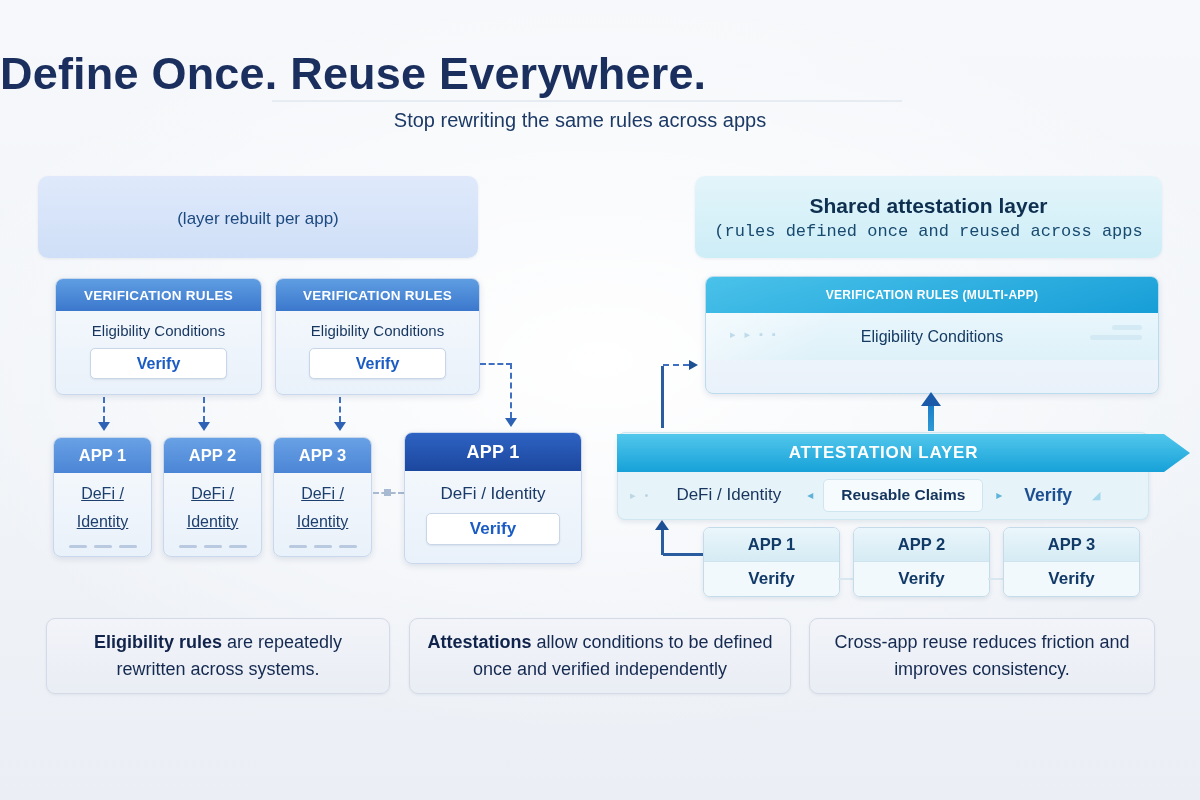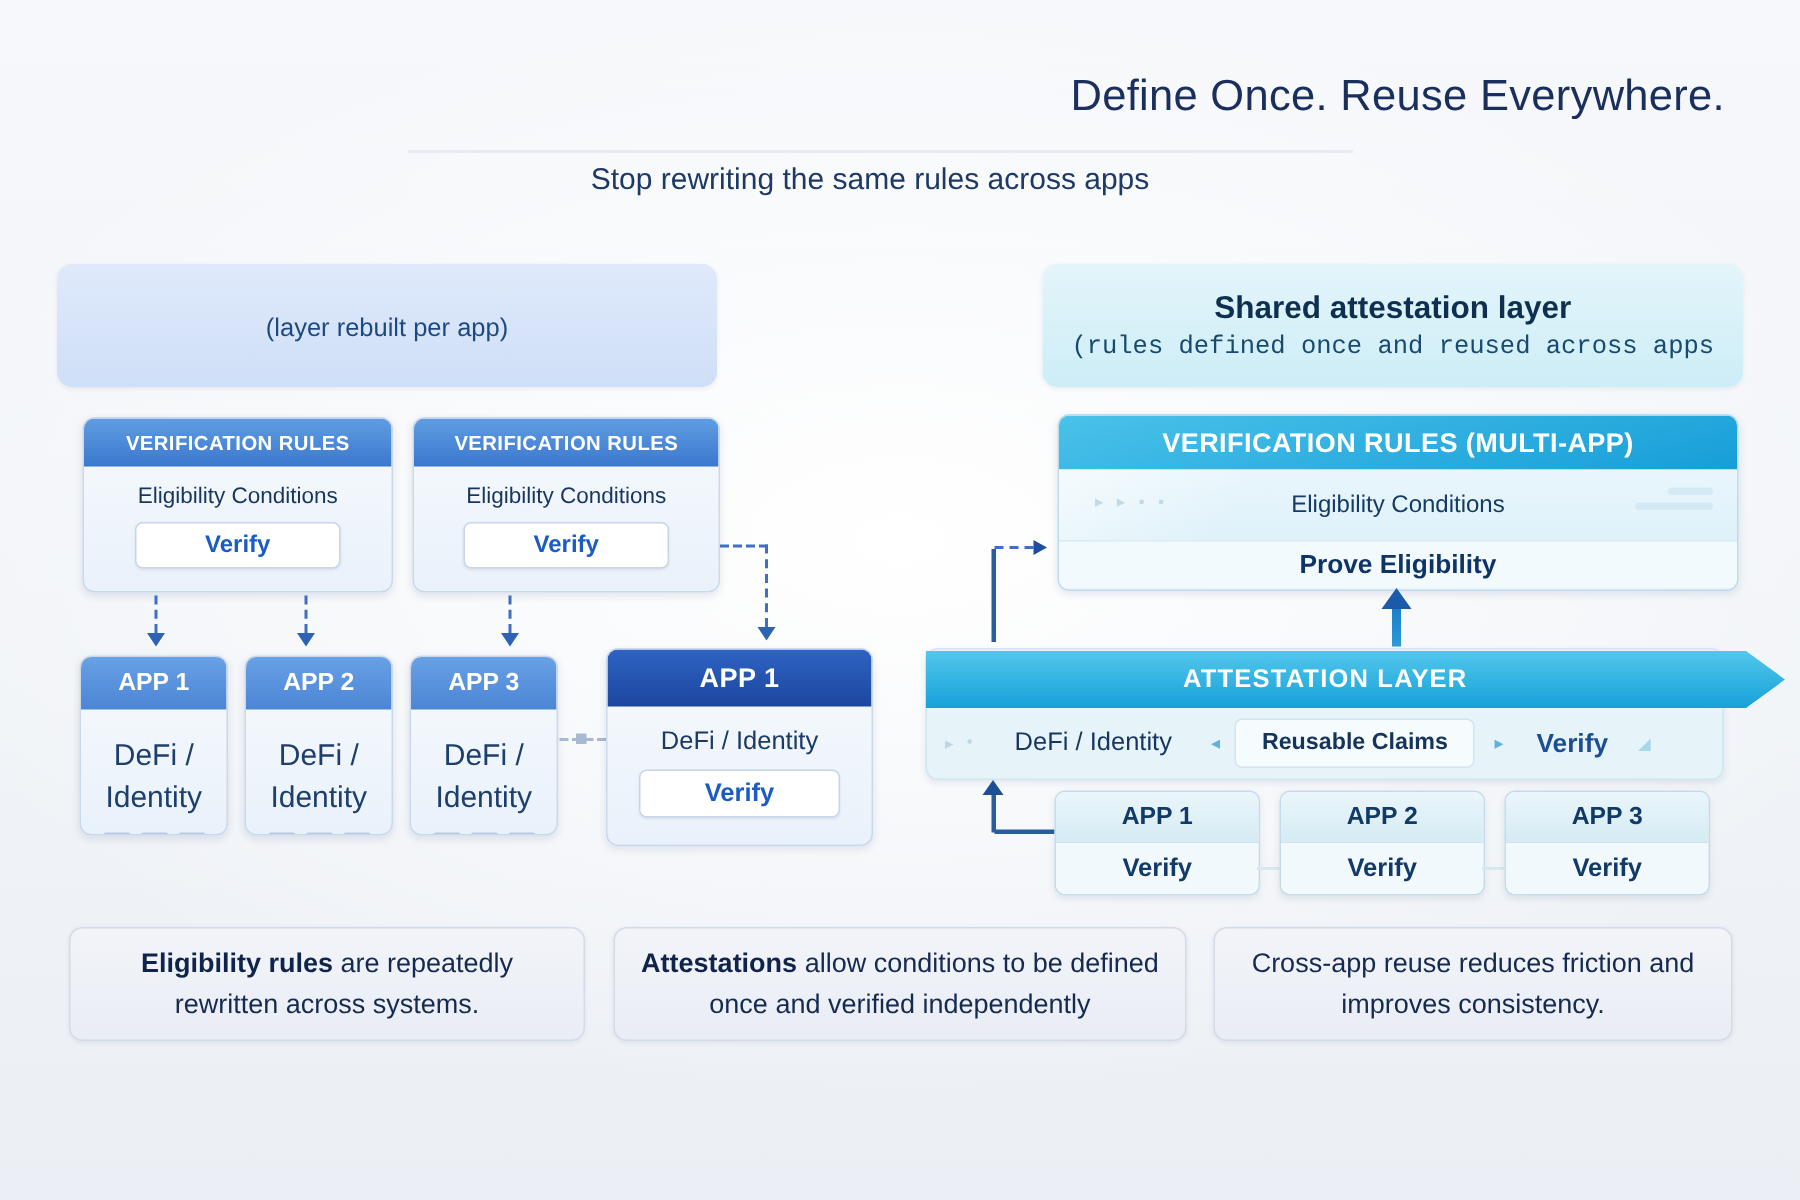--- a/index.html
+++ b/index.html
@@ -5,22 +5,22 @@
   html,body{margin:0;padding:0;background:#e9edf2;}
   .canvas{
     position:relative;width:1200px;height:800px;overflow:hidden;
     font-family:"Liberation Sans",sans-serif;
     background:
       radial-gradient(ellipse 950px 520px at 50% 45%, #ffffff 0%, rgba(255,255,255,0) 72%),
       linear-gradient(180deg,#f6f8fb 0%,#f1f4f8 55%,#ebeff5 100%);
   }
   .abs{position:absolute;}
   
-  .page-title{left:0;top:48px;width:1150px;text-align:right;
-    font-size:29px;font-weight:normal;color:#1a2f5e;letter-spacing:.2px;}
+  .page-title{left:0;top:48px;width:1150px;text-align:left;
+    font-size:45px;font-weight:bold;color:#1a2f5e;letter-spacing:.2px;}
   .title-divider{left:272px;top:100px;width:630px;height:2px;background:#e7ecf2;}
   .page-subtitle{left:0;top:109px;width:1160px;text-align:center;
     font-size:20px;color:#1d3a66;}
   
   .panel-header{border-radius:10px;display:flex;flex-direction:column;
     align-items:center;justify-content:center;box-shadow:0 1px 3px rgba(40,70,120,.08);}
   .lp-header{left:38px;top:176px;width:440px;height:82px;
     background:linear-gradient(180deg,#dfe9fb 0%,#cfdff7 100%);}
   .rp-header{left:695px;top:176px;width:467px;height:82px;
     background:linear-gradient(180deg,#e3f5fa 0%,#cdedf7 100%);}
@@ -37,33 +37,33 @@
   .rule-card-body{text-align:center;}
   .elig-label{font-size:15px;color:#16365f;margin-top:11px;}
   .verify-btn{margin:9px auto 0 auto;width:135px;height:29px;background:#fff;
     border:1px solid #c8d6e8;border-radius:5px;display:flex;align-items:center;
     justify-content:center;font-weight:bold;font-size:16px;color:#1a5cc4;
     box-shadow:0 1px 2px rgba(40,70,120,.1);}
   
   .app-card-h{height:35px;display:flex;align-items:center;justify-content:center;
     background:linear-gradient(180deg,#69a1e5 0%,#4b85d5 100%);
     color:#fff;font-weight:bold;font-size:16.5px;}
-  .app-card-body{text-align:center;font-size:20px;color:#1d3f6e;line-height:28px;padding-top:17px;}
+  .app-card-body{text-align:center;font-size:16px;color:#1d3f6e;line-height:28px;padding-top:7px;text-decoration:underline;}
   .dash-row{display:flex;justify-content:center;gap:7px;margin-top:9px;}
   .dash-row div{width:18px;height:3px;background:#b9c9df;border-radius:2px;}
   
   .feat-h{height:38px;display:flex;align-items:center;justify-content:center;
     background:linear-gradient(180deg,#2e63c3 0%,#1c479e 100%);
     color:#fff;font-weight:bold;font-size:18px;letter-spacing:.3px;}
   .feat-body-label{font-size:17px;color:#1a3a68;text-align:center;margin-top:13px;}
   .feat-btn{width:132px;height:30px;font-size:17px;}
   
   .multi-h{height:36px;display:flex;align-items:center;justify-content:center;
     background:linear-gradient(165deg,#4ac2ea 0%,#179ed7 100%);
-    color:#fff;font-weight:bold;font-size:18px;letter-spacing:.3px;text-align:right;}
+    color:#fff;font-weight:bold;font-size:12px;letter-spacing:.3px;text-align:right;}
   .multi-body{position:relative;height:47px;background:linear-gradient(180deg,#e9f6fc,#def1f9);
     display:flex;align-items:center;justify-content:center;font-size:16px;color:#153b63;}
   .multi-band{position:absolute;left:-14px;top:0;width:130px;height:47px;
     background:linear-gradient(100deg,rgba(255,255,255,.55),rgba(255,255,255,0));
     transform:skewX(-24deg);}
   .deco-marks{position:absolute;left:24px;top:15px;color:#bfdaea;font-size:11px;letter-spacing:3px;}
   .deco-dashes{position:absolute;right:16px;top:12px;}
   .deco-dashes div{height:5px;background:#d3eaf4;border-radius:3px;}
   .deco-dashes div:first-child{width:30px;margin-left:22px;}
   .deco-dashes div:last-child{width:52px;margin-top:5px;}
@@ -206,21 +206,20 @@
     <div class="multi-h">VERIFICATION RULES (MULTI-APP)</div>
     <div class="multi-body">
       <div class="multi-band"></div>
       <span class="deco-marks">▸ ▸ ▪ ▪</span>
       <span>Eligibility Conditions</span>
       <div class="deco-dashes">
           <div></div>
           <div></div>
         </div>
     </div>
-    <div class="multi-footer">Prove Eligibility</div>
   </div>
 
   <div class="abs solid-v" style="left:661px;top:366px;height:62px;"></div>
   <div class="abs dash-h" style="left:663px;top:364px;width:26px;"></div>
   <div class="abs tri-right" style="left:689px;top:360px;"></div>
 
   <div class="abs" style="left:928px;top:405px;width:6px;height:26px;background:linear-gradient(180deg,#1a7ec9,#2f9ad6);"></div>
   <div class="abs tri-up-big" style="left:921px;top:392px;"></div>
 
   <div class="abs att-panel"></div>

